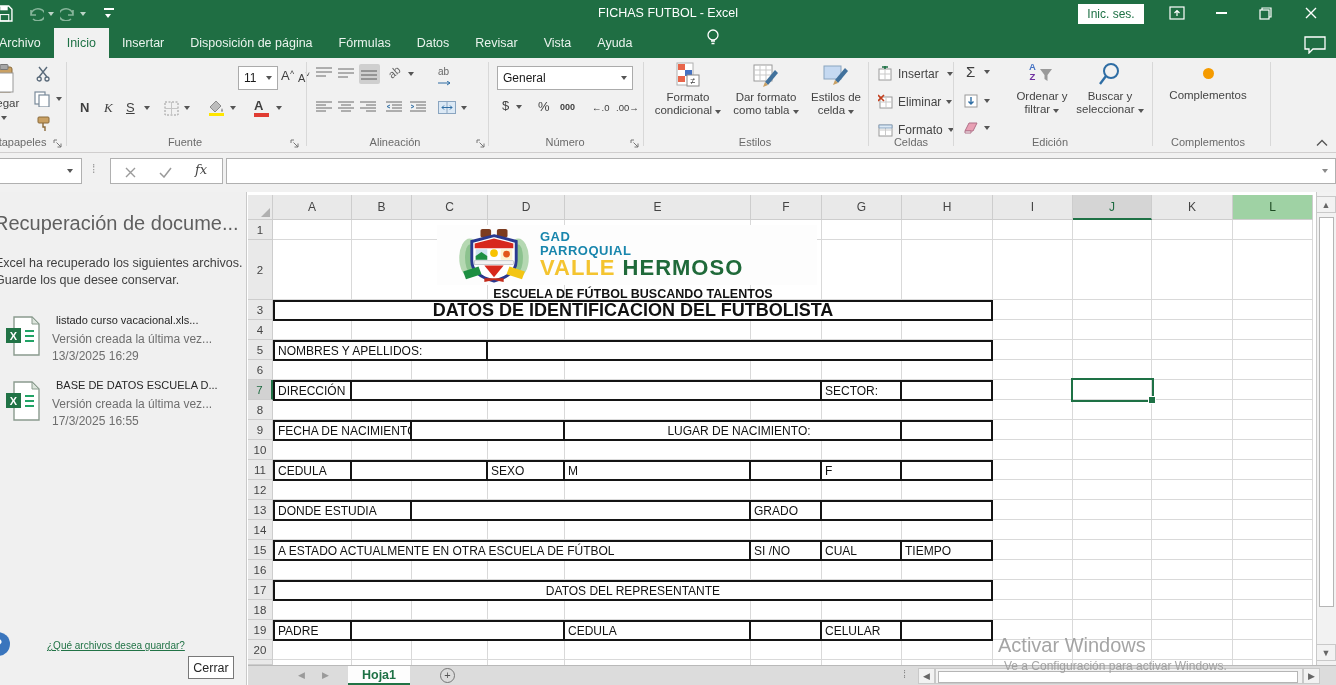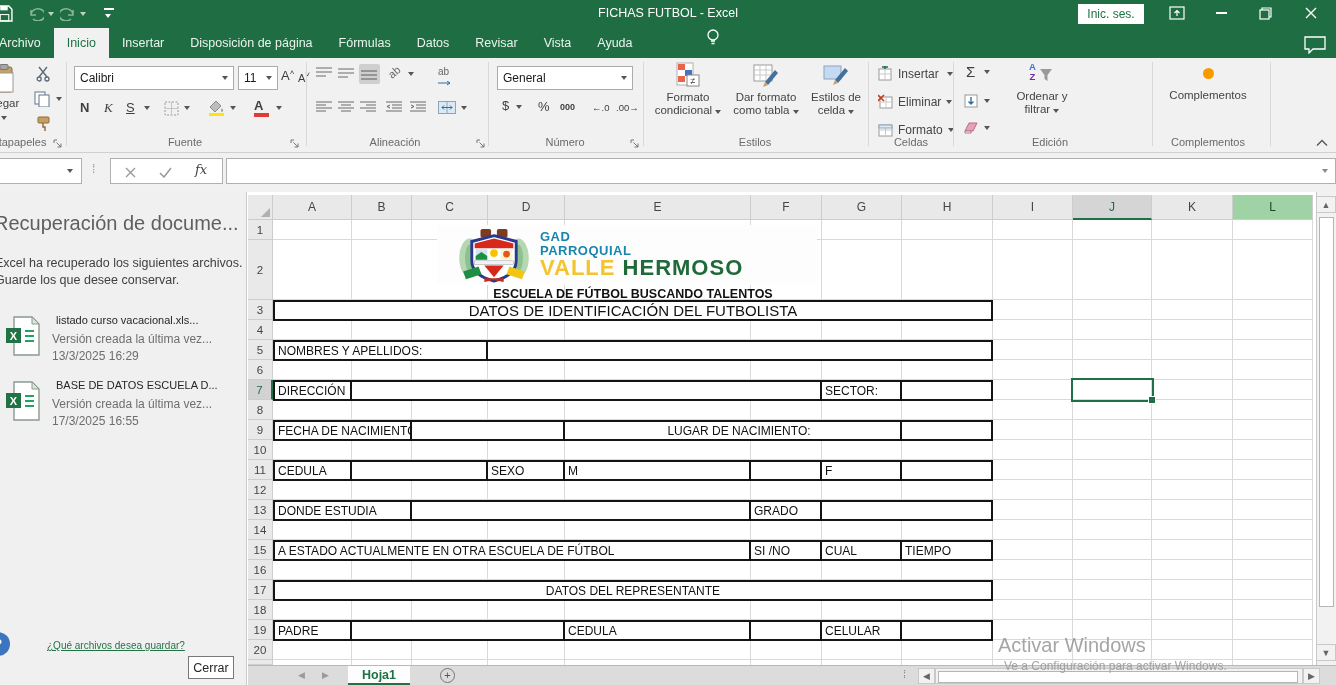--- a/index.html
+++ b/index.html
@@ -34,21 +34,21 @@
   .pfile-meta{position:absolute;left:52px;font-size:12px;color:#6e6e6e;white-space:nowrap;}
   
   .colhdr{position:absolute;background:#e9e9e9;border-right:1px solid #cdcdcd;border-bottom:1px solid #cdcdcd;box-sizing:border-box;font-size:12px;color:#454545;display:flex;align-items:center;justify-content:center;}
   .colhdr.sel{background:#d5d5d5;border-bottom:2px solid #1e7145;color:#1e6b41;}
   .colhdr.green{background:#9fd2a4;color:#1c4a21;}
   .rowhdr{position:absolute;left:248px;width:25px;background:#e9e9e9;border-right:1px solid #cdcdcd;border-bottom:1px solid #cdcdcd;box-sizing:border-box;font-size:11.5px;color:#454545;display:flex;align-items:center;justify-content:center;}
   .rowhdr.sel{background:#d2d2d2;border-right:2px solid #1e7145;color:#1e6b41;}
   .fcell{position:absolute;background:#fff;border:2px solid #141414;border-left:none;box-sizing:border-box;font-size:12px;color:#111;display:flex;align-items:center;padding:0 3px;white-space:nowrap;overflow:hidden;}
   .fcell.first{border-left:2px solid #141414;}
   .fcell.center{justify-content:center;}
-  .fcell.bold{font-weight:normal;font-size:15px;}
+  .fcell.bold{font-weight:bold;font-size:18px;}
   
   #sheetstrip{position:absolute;left:248px;top:665px;width:1088px;height:20px;background:#dcdcdc;border-top:1px solid #b9b9b9;box-sizing:border-box;}
   
   .sbtn{position:absolute;background:#f2f2f2;border:1px solid #c9c9c9;box-sizing:border-box;display:flex;align-items:center;justify-content:center;font-size:9px;color:#666;}
   
   #wm1{position:absolute;left:998px;top:634px;font-size:20px;color:#8f8f8f;opacity:.8;z-index:20;pointer-events:none;}
   #wm2{position:absolute;left:1004px;top:659px;font-size:12px;color:#9b9b9b;opacity:.9;z-index:21;pointer-events:none;}
   .nks{font-size:13px;color:#3f3f3f;}
 </style>
 </head>
@@ -164,24 +164,20 @@
         </svg>
     </div>
     <div class="glabel" style="left:-40px;width:108px;">Portapapeles</div>
     <span class="lncher" style="left:53px;top:79px;">
       <svg width="9" height="9" viewBox="0 0 9 9">
           <path d="M1 1 h3 M1 1 v3 M3.5 3.5 L8 8 M8 4.5 V8 H4.5" stroke="#777" fill="none"></path>
         </svg>
     </span>
     <div class="gsep" style="left:66px;"></div>
 
-    <div class="combo" style="left:74px;top:8px;width:160px;">
-      <span>Calibri</span>
-        <span class="car" style="margin-left:auto;"></span>
-    </div>
     <div class="combo" style="left:238px;top:8px;width:40px;">
       <span>11</span>
         <span class="car" style="margin-left:auto;"></span>
     </div>
     <div class="abs" style="left:281px;top:10px;font-size:13px;color:#3f3f3f;">A<span style="font-size:8px;vertical-align:super;">˄</span></div>
     <div class="abs" style="left:298px;top:12px;font-size:11px;color:#3f3f3f;">A<span style="font-size:8px;vertical-align:super;">˅</span></div>
     <span class="abs nks" style="left:80px;top:42px;font-weight:bold;">N</span>
     <span class="abs nks" style="left:104px;top:42px;font-style:italic;font-family:'Liberation Serif',serif;">K</span>
     <span class="abs nks" style="left:126px;top:42px;text-decoration:underline;">S</span>
     <span class="abs car" style="left:144px;top:48px;"></span>
@@ -369,20 +365,29 @@
         </svg></div>
     <span class="abs car" style="left:984px;top:68px;"></span>
     <div class="abs" style="left:1004px;top:4px;width:76px;text-align:center;">
       <div style="height:28px;">
         <span style="display:inline-block;vertical-align:top;font-size:9.5px;font-weight:bold;line-height:10px;"><span style="color:#4472c4;">A</span><br><span style="color:#7030a0;">Z</span></span>
         <svg width="16" height="14" viewBox="0 0 16 14" style="vertical-align:top;margin-top:6px;">
             <path d="M1 1 H13 L8.5 7 V13 L5.5 11 V7 Z" fill="#9a9a9a"></path>
           </svg>
       </div>
       <div class="ribtxt" style="position:static;"><span>Ordenar y</span><br><span>filtrar</span> <span class="car"></span></div>
+    </div>
+    <div class="abs" style="left:1074px;top:4px;width:72px;text-align:center;">
+      <div style="height:28px;">
+        <svg width="24" height="26" viewBox="0 0 24 26">
+            <circle cx="13" cy="9" r="7" fill="none" stroke="#2e6da4" stroke-width="2"></circle>
+            <path d="M8 14 L2 22" stroke="#2e6da4" stroke-width="2.4"></path>
+          </svg>
+      </div>
+      <div class="ribtxt" style="position:static;"><span>Buscar y</span><br><span>seleccionar</span> <span class="car"></span></div>
     </div>
     <div class="glabel" style="left:995px;width:110px;">Edición</div>
     <div class="gsep" style="left:1152px;"></div>
 
     <div class="abs" style="left:1160px;top:4px;width:96px;text-align:center;">
       <div style="width:11px;height:11px;border-radius:50%;background:#f59b00;margin:6px auto 10px;"></div>
       <div class="ribtxt" style="position:static;">Complementos</div>
     </div>
     <div class="glabel" style="left:1153px;width:110px;">Complementos</div>
     <div class="gsep" style="left:1270px;"></div>

